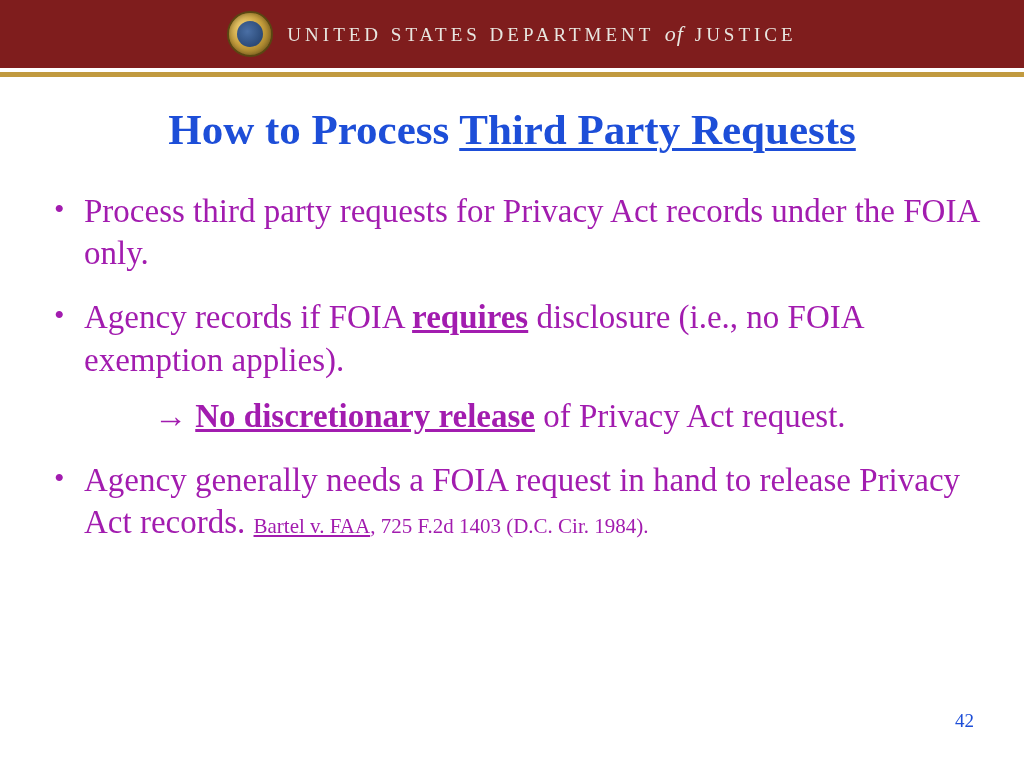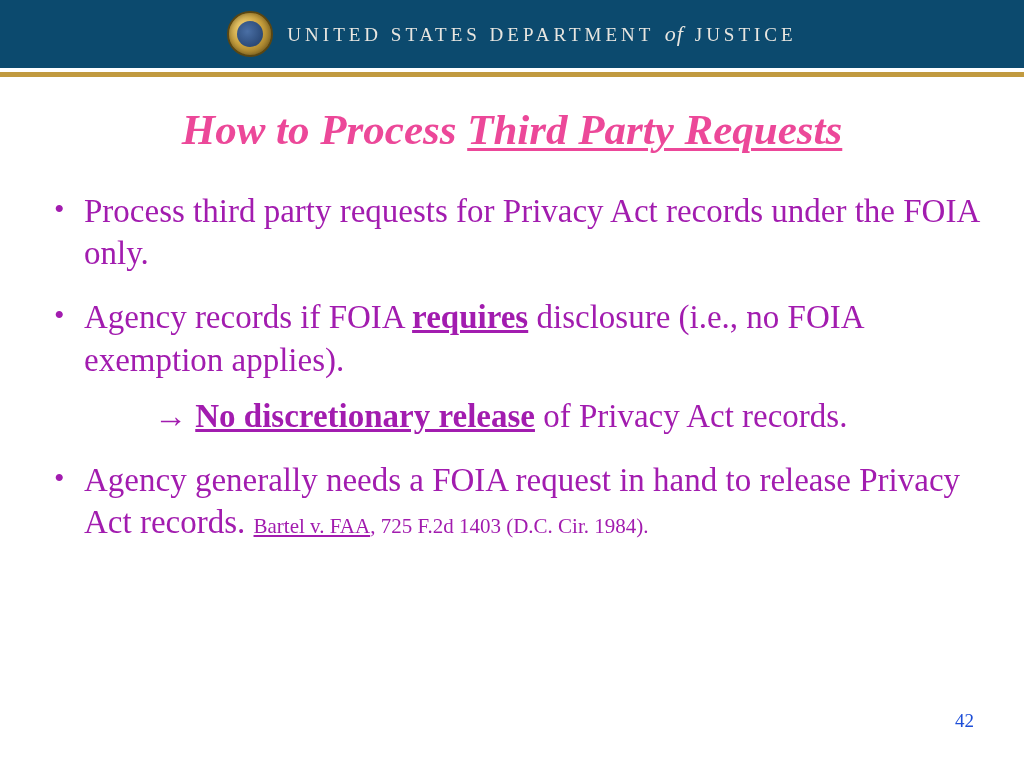--- a/index.html
+++ b/index.html
@@ -7,21 +7,21 @@
     width: 1024px;
     height: 768px;
     background: #ffffff;
     font-family: Garamond, 'Times New Roman', serif;
     overflow: hidden;
     position: relative;
   }
   .header {
     width: 100%;
     height: 68px;
-    background: #0c4a6e;
+    background: #7f1d1d;
     display: flex;
     align-items: center;
     justify-content: center;
     gap: 14px;
   }
   .seal {
     width: 46px;
     height: 46px;
     border-radius: 50%;
     background: radial-gradient(circle at 35% 35%, #f2d37a 0%, #caa23e 45%, #8b6b1f 100%);
@@ -59,24 +59,23 @@
   .white-gap {
     width: 100%;
     height: 4px;
     background: #ffffff;
   }
   .content {
     padding: 28px 44px 0 44px;
   }
   .title {
     text-align: center;
-    font-style: italic;
     font-weight: bold;
     font-size: 43px;
-    color: #ec4899;
+    color: #1d4ed8;
     margin-bottom: 36px;
     font-family: Garamond, 'Times New Roman', serif;
   }
   .title .underlined {
     text-decoration: underline;
     text-decoration-thickness: 3px;
     text-underline-offset: 4px;
   }
   ul.bullets {
     list-style: none;
@@ -139,21 +138,21 @@
     <span>How to Process </span><span class="underlined">Third Party Requests</span>
   </div>
 
   <ul class="bullets">
     <li>
       <span>Process third party requests for Privacy Act records under the FOIA only.</span>
     </li>
     <li>
       <span>Agency records if  FOIA </span><span class="bu">requires</span><span> disclosure (i.e., no FOIA exemption applies).</span>
       <div class="sub">
-        <span class="arrow">→ </span><span class="bu">No discretionary release</span><span> of  Privacy Act records.</span>
+        <span class="arrow">→ </span><span class="bu">No discretionary release</span><span> of  Privacy Act request.</span>
       </div>
     </li>
     <li>
       <span>Agency generally needs a FOIA request in hand to release Privacy Act records.   </span><span class="cite-name">Bartel v. FAA</span><span class="cite-rest">, 725 F.2d 1403 (D.C. Cir. 1984).</span>
     </li>
   </ul>
 </div>
 
 <div class="page-num">42</div>
 

